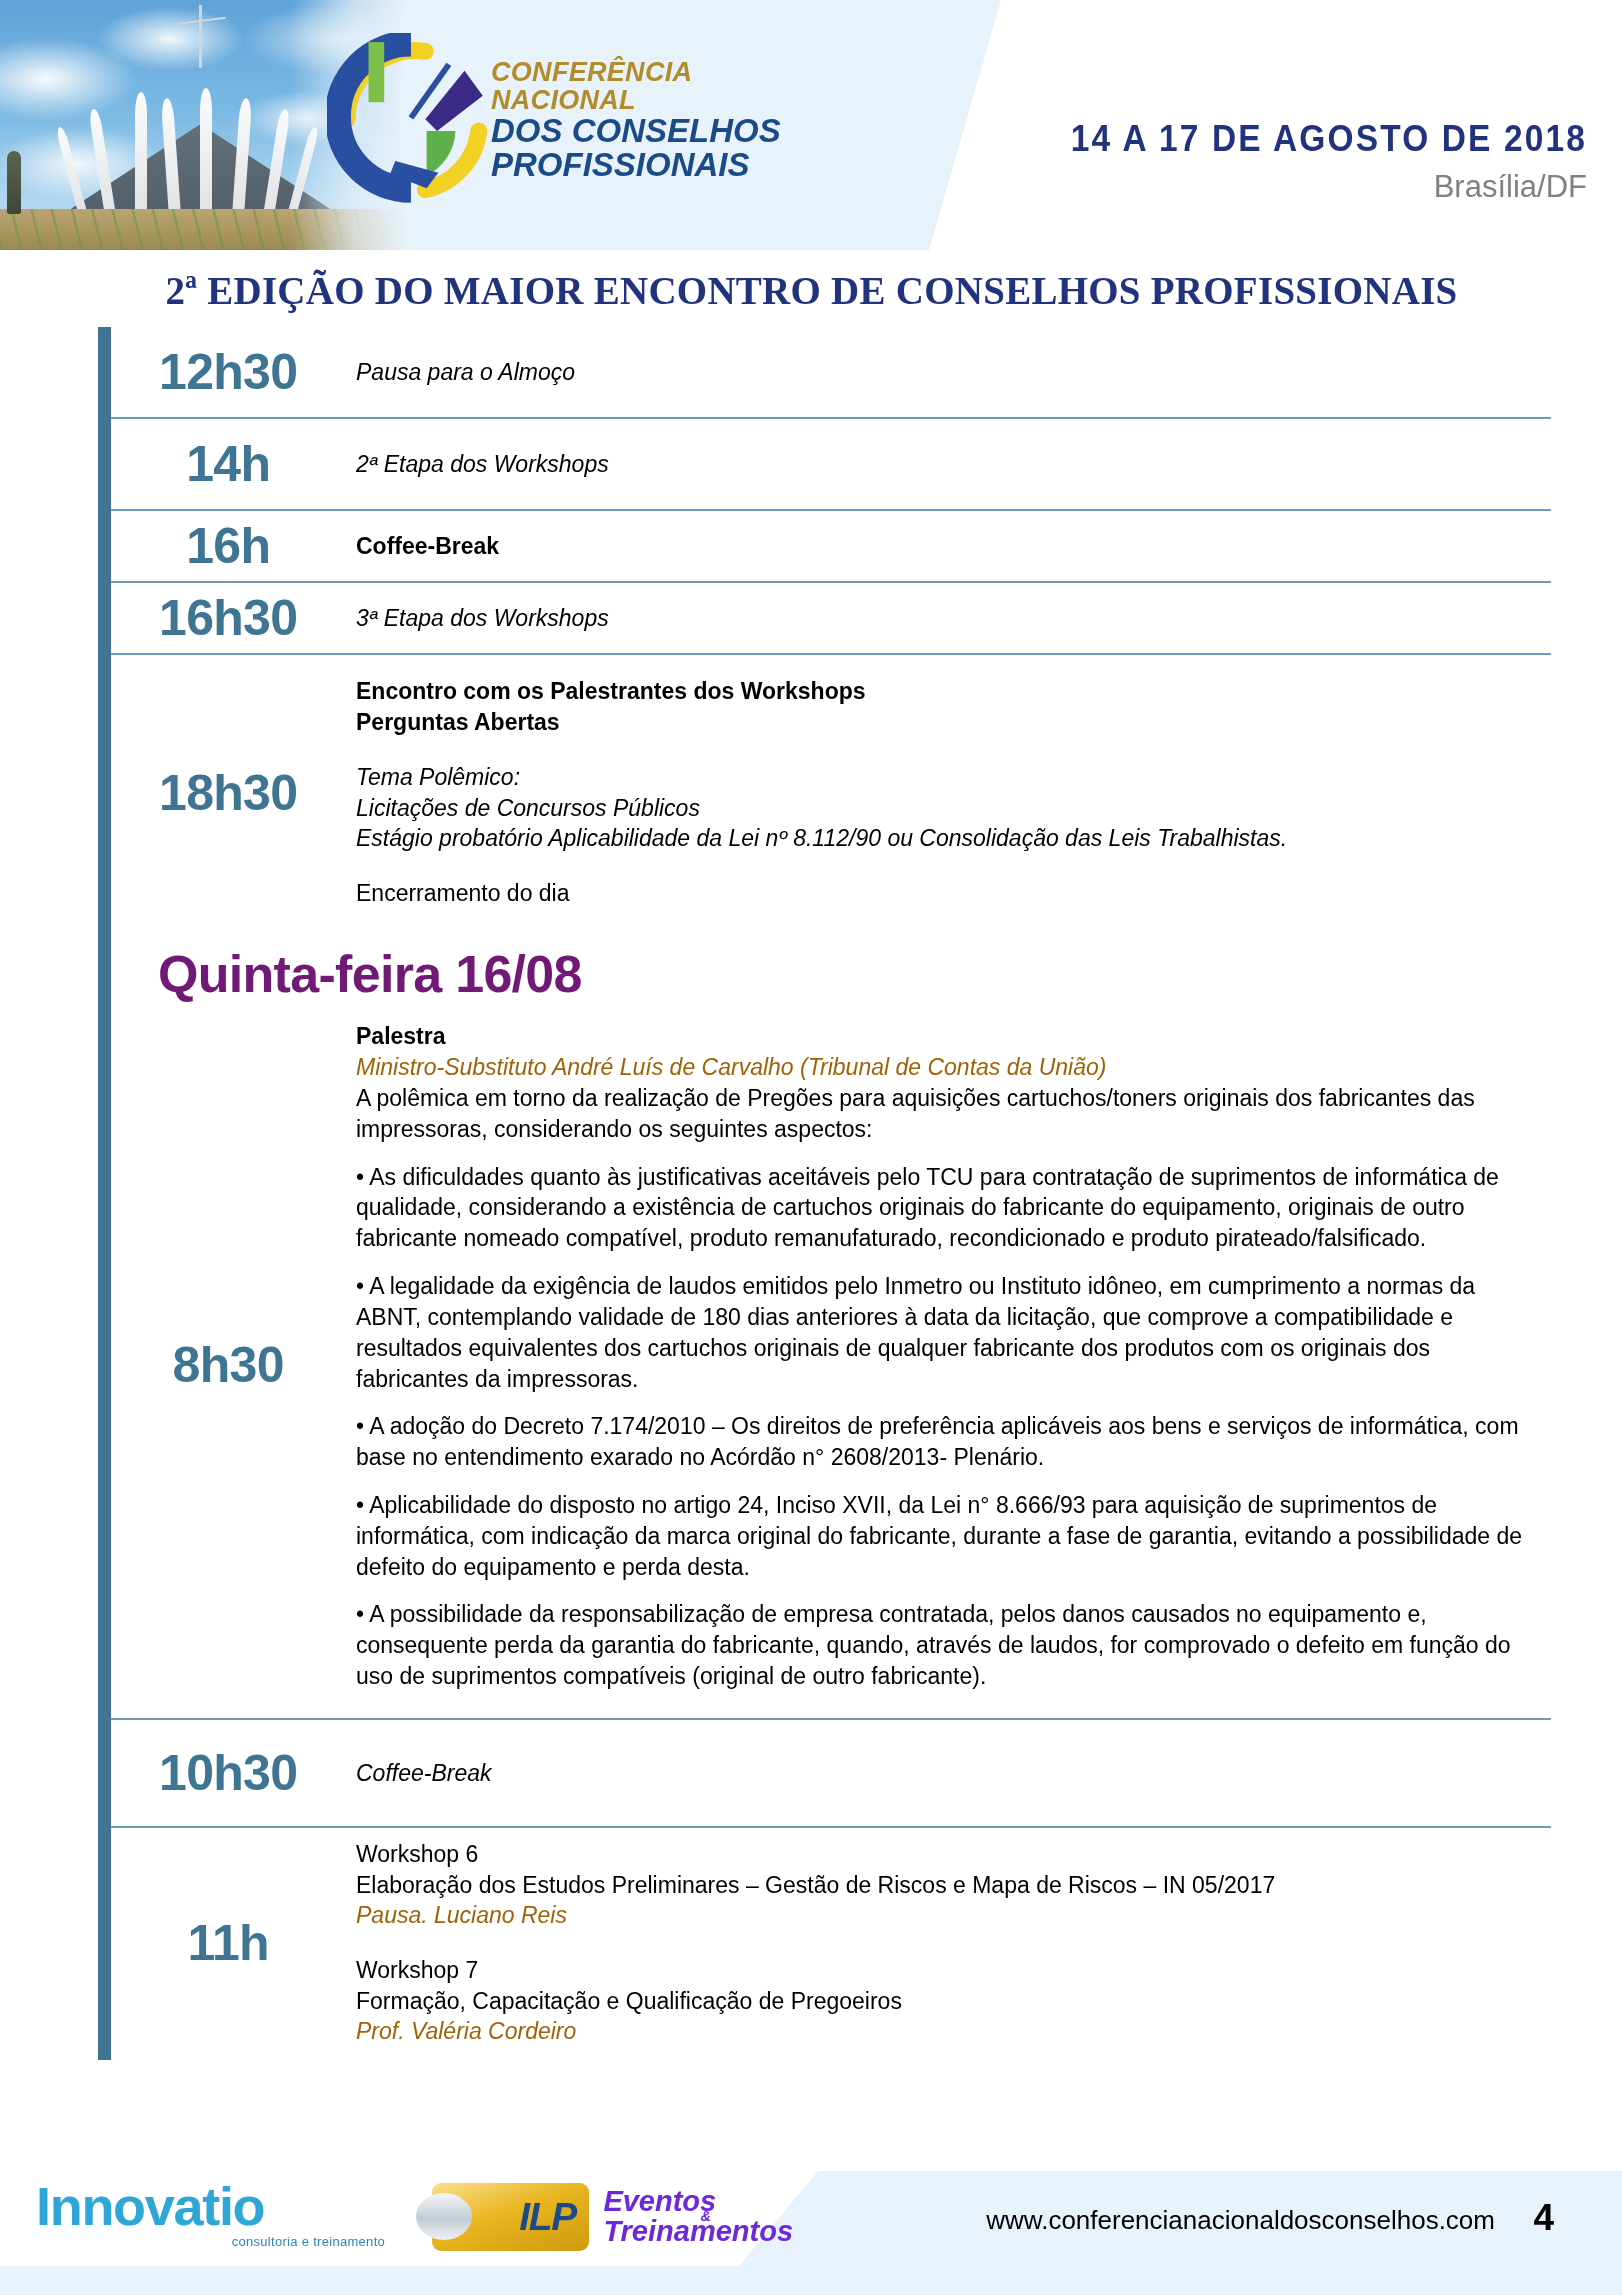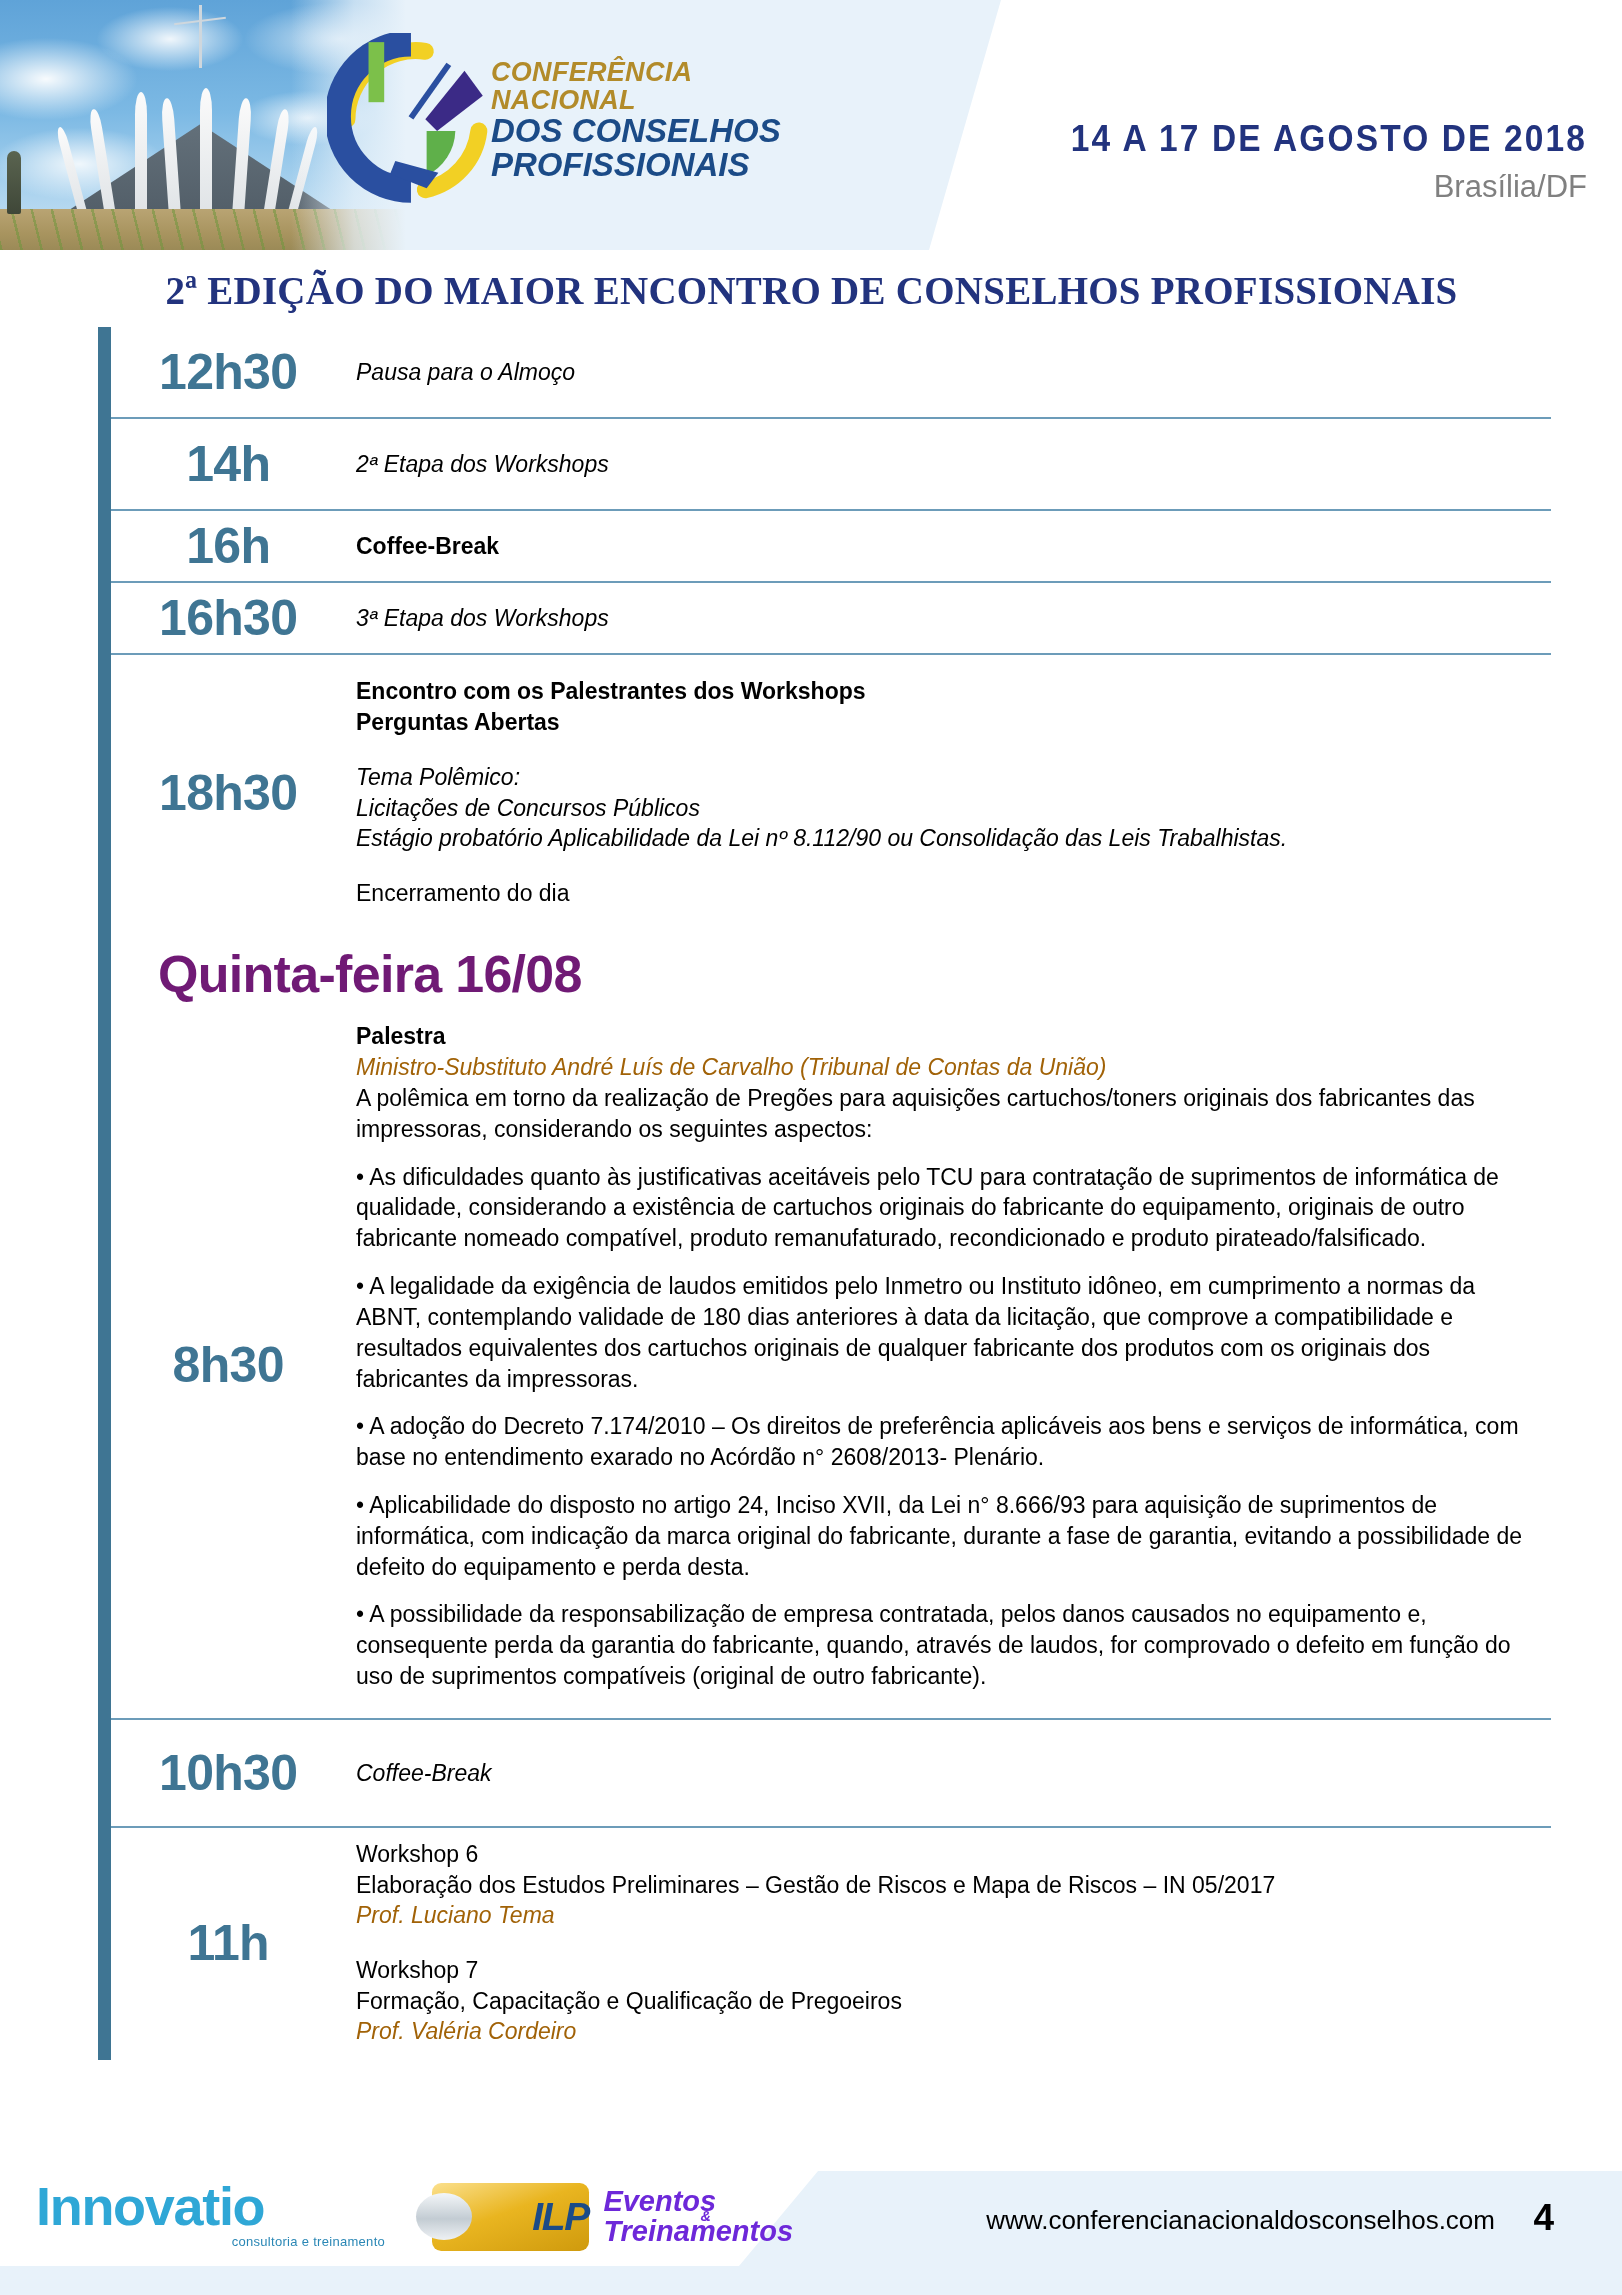--- a/index.html
+++ b/index.html
@@ -291,20 +291,21 @@
   }
   .ilp-badge {
     width: 157px; height: 68px;
     border-radius: 9.2px;
     background: linear-gradient(160deg, #fbe08d 0%, #e9b520 45%, #cf9a0d 100%);
     position: relative;
     display: flex;
     align-items: center;
     justify-content: flex-end;
     box-sizing: border-box;
+    padding-right: 13px;
   }
   .ilp-badge .disc {
     position: absolute;
     left: -15.7px; top: 10.5px;
     width: 56px; height: 47px;
     border-radius: 50%;
     background: linear-gradient(180deg, #f3f6f8 0%, #c3ccd3 55%, #eef1f4 100%);
   }
   .ilp-letters {
     font-family: "Liberation Sans", sans-serif;
@@ -465,21 +466,21 @@
     <div class="content">
       <div class="ln italic">Coffee-Break</div>
     </div>
   </div>
 
   <div class="row no-rule" style="min-height:216px;">
     <div class="time">11h</div>
     <div class="content">
       <div class="ln">Workshop 6</div>
       <div class="ln">Elaboração dos Estudos Preliminares – Gestão de Riscos e Mapa de Riscos – IN 05/2017</div>
-      <div class="ln italic blue">Prof. Luciano Tema</div>
+      <div class="ln italic blue">Pausa. Luciano Reis</div>
       <div class="gap-md"></div>
       <div class="ln">Workshop 7</div>
       <div class="ln">Formação, Capacitação e Qualificação de Pregoeiros</div>
       <div class="ln italic blue">Prof. Valéria Cordeiro</div>
     </div>
   </div>
 
 </div>
 
 <div class="footer">

